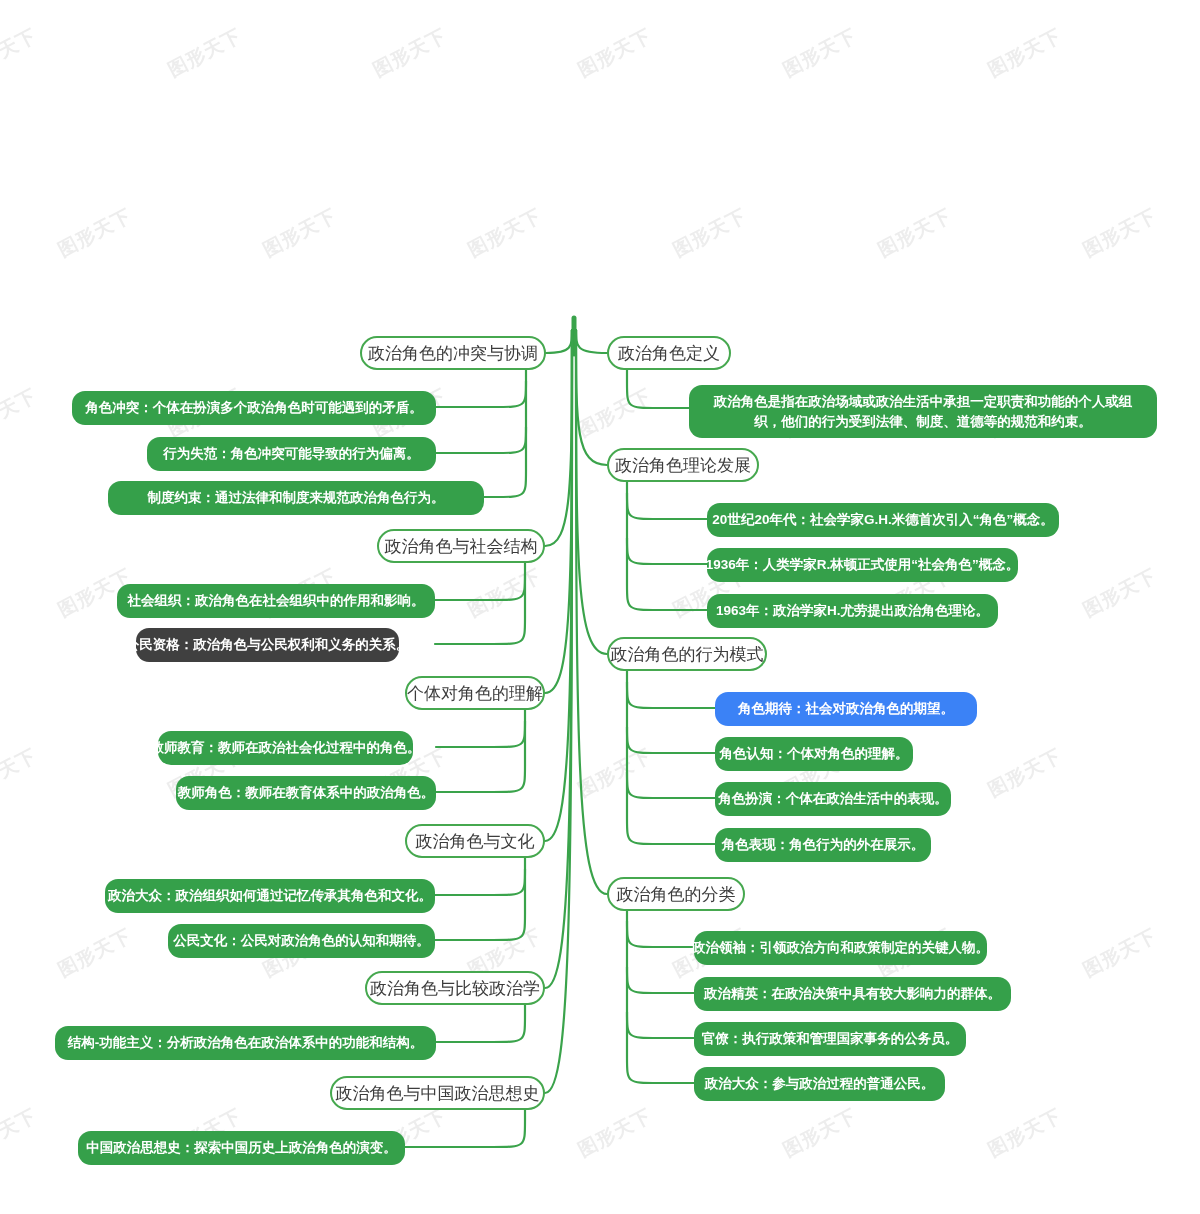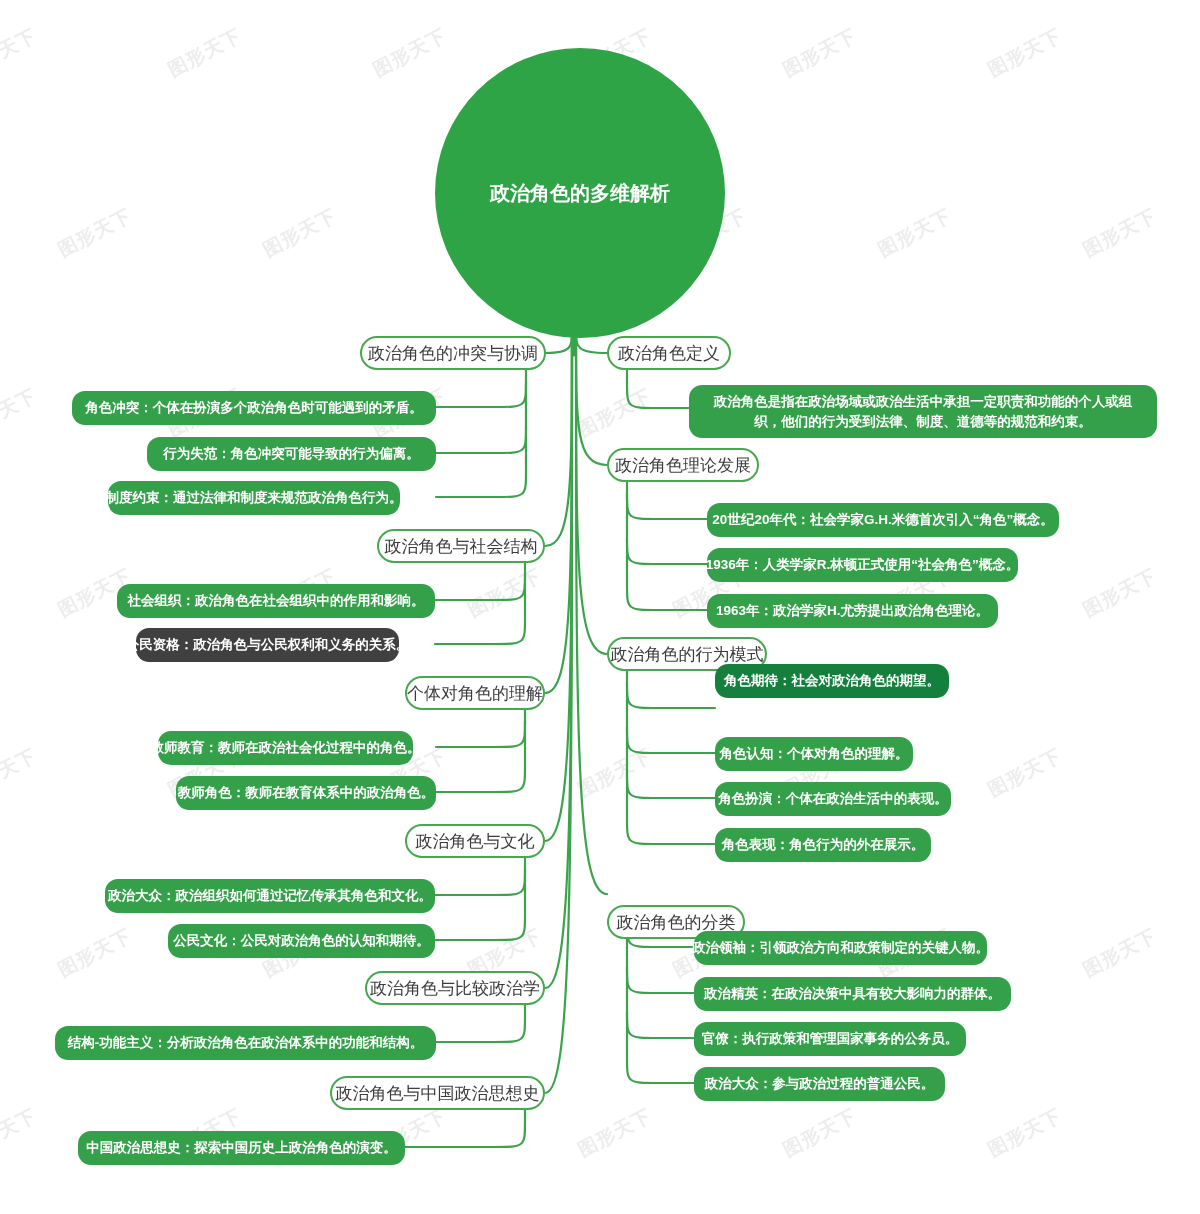--- a/index.html
+++ b/index.html
@@ -157,35 +157,32 @@
       <path d="M 627 909 L 627 921 C 627 947, 627 947, 659 947 L 694 947" class="twig" stroke="#3aa34b"></path>
       <path d="M 627 921 L 627 967 C 627 993, 627 993, 659 993 L 694 993" class="twig" stroke="#3aa34b"></path>
       <path d="M 627 967 L 627 1012 C 627 1038, 627 1038, 659 1038 L 694 1038" class="twig" stroke="#3aa34b"></path>
       <path d="M 627 1012 L 627 1057 C 627 1083, 627 1083, 659 1083 L 694 1083" class="twig" stroke="#3aa34b"></path>
       <path d="M 572 330 C 572 803.76, 572 988, 545 988" class="stem" stroke="#3aa34b"></path>
       <path d="M 525 1003 L 525 1016 C 525 1042, 525 1042, 493 1042 L 436 1042" class="twig" stroke="#3aa34b"></path>
       <path d="M 572 330 C 572 879.36, 572 1093, 545 1093" class="stem" stroke="#3aa34b"></path>
       <path d="M 525 1108 L 525 1121 C 525 1147, 525 1147, 493 1147 L 405 1147" class="twig" stroke="#3aa34b"></path>
     </svg>
 
-  <div class="root" style="left: 435px; top: 48px; width: 290px; height: 290px; font-size: 20px; background: rgb(47, 164, 71);">
-    <span>政治角色的多维解析</span>
-  </div>
 
   <div id="nodes-layer">
       <div class="branch" style="left: 360px; top: 336px; width: 186px; border-color: rgb(70, 168, 79); background: rgb(255, 255, 255); color: rgb(60, 60, 60);">
         <span>政治角色的冲突与协调</span>
       </div>
       <div class="leaf one" style="left: 72px; top: 391px; width: 364px; background: rgb(53, 160, 74); color: rgb(255, 255, 255);">
         <span>角色冲突：个体在扮演多个政治角色时可能遇到的矛盾。</span>
       </div>
       <div class="leaf one" style="left: 147px; top: 437px; width: 289px; background: rgb(53, 160, 74); color: rgb(255, 255, 255);">
         <span>行为失范：角色冲突可能导致的行为偏离。</span>
       </div>
-      <div class="leaf one" style="left: 108px; top: 481px; width: 292px; background: rgb(53, 160, 74); color: rgb(255, 255, 255);">
+      <div class="leaf one" style="left: 108px; top: 481px; width: 376px; background: rgb(53, 160, 74); color: rgb(255, 255, 255);">
         <span>制度约束：通过法律和制度来规范政治角色行为。</span>
       </div>
       <div class="branch" style="left: 607px; top: 336px; width: 124px; border-color: rgb(70, 168, 79); background: rgb(255, 255, 255); color: rgb(60, 60, 60);">
         <span>政治角色定义</span>
       </div>
       <div class="leaf two" style="left: 689px; top: 385px; width: 468px; background: rgb(53, 160, 74); color: rgb(255, 255, 255); min-height: 46px;">
         <span>政治角色是指在政治场域或政治生活中承担一定职责和功能的个人或组织，他们的行为受到法律、制度、道德等的规范和约束。</span>
       </div>
       <div class="branch" style="left: 607px; top: 448px; width: 152px; border-color: rgb(70, 168, 79); background: rgb(255, 255, 255); color: rgb(60, 60, 60);">
         <span>政治角色理论发展</span>
@@ -204,21 +201,21 @@
       </div>
       <div class="leaf one" style="left: 117px; top: 584px; width: 318px; background: rgb(53, 160, 74); color: rgb(255, 255, 255);">
         <span>社会组织：政治角色在社会组织中的作用和影响。</span>
       </div>
       <div class="leaf one" style="left: 136px; top: 628px; width: 263px; background: #404040; color: rgb(255, 255, 255);">
         <span>公民资格：政治角色与公民权利和义务的关系。</span>
       </div>
       <div class="branch" style="left: 607px; top: 637px; width: 160px; border-color: rgb(70, 168, 79); background: rgb(255, 255, 255); color: rgb(60, 60, 60);">
         <span>政治角色的行为模式</span>
       </div>
-      <div class="leaf one" style="left: 715px; top: 664px; width: 234px; background: #15803d; color: rgb(255, 255, 255);">
+      <div class="leaf one" style="left: 715px; top: 692px; width: 262px; background: #3b82f6; color: rgb(255, 255, 255);">
         <span>角色期待：社会对政治角色的期望。</span>
       </div>
       <div class="leaf one" style="left: 715px; top: 737px; width: 198px; background: rgb(53, 160, 74); color: rgb(255, 255, 255);">
         <span>角色认知：个体对角色的理解。</span>
       </div>
       <div class="leaf one" style="left: 715px; top: 782px; width: 236px; background: rgb(53, 160, 74); color: rgb(255, 255, 255);">
         <span>角色扮演：个体在政治生活中的表现。</span>
       </div>
       <div class="leaf one" style="left: 715px; top: 828px; width: 216px; background: rgb(53, 160, 74); color: rgb(255, 255, 255);">
         <span>角色表现：角色行为的外在展示。</span>
@@ -234,21 +231,21 @@
       </div>
       <div class="branch" style="left: 405px; top: 824px; width: 140px; border-color: rgb(70, 168, 79); background: rgb(255, 255, 255); color: rgb(60, 60, 60); text-align: right;">
         <span>政治角色与文化</span>
       </div>
       <div class="leaf one" style="left: 105px; top: 879px; width: 330px; background: rgb(53, 160, 74); color: rgb(255, 255, 255);">
         <span>政治大众：政治组织如何通过记忆传承其角色和文化。</span>
       </div>
       <div class="leaf one" style="left: 168px; top: 924px; width: 267px; background: rgb(53, 160, 74); color: rgb(255, 255, 255);">
         <span>公民文化：公民对政治角色的认知和期待。</span>
       </div>
-      <div class="branch" style="left: 607px; top: 877px; width: 138px; border-color: rgb(70, 168, 79); background: rgb(255, 255, 255); color: rgb(60, 60, 60); margin-top: 28px;">
+      <div class="branch" style="left: 607px; top: 877px; width: 138px; border-color: rgb(70, 168, 79); background: rgb(255, 255, 255); color: rgb(60, 60, 60);">
         <span>政治角色的分类</span>
       </div>
       <div class="leaf one" style="left: 694px; top: 931px; width: 293px; background: rgb(53, 160, 74); color: rgb(255, 255, 255);">
         <span>政治领袖：引领政治方向和政策制定的关键人物。</span>
       </div>
       <div class="leaf one" style="left: 694px; top: 977px; width: 317px; background: rgb(53, 160, 74); color: rgb(255, 255, 255);">
         <span>政治精英：在政治决策中具有较大影响力的群体。</span>
       </div>
       <div class="leaf one" style="left: 694px; top: 1022px; width: 272px; background: rgb(53, 160, 74); color: rgb(255, 255, 255);">
         <span>官僚：执行政策和管理国家事务的公务员。</span>

